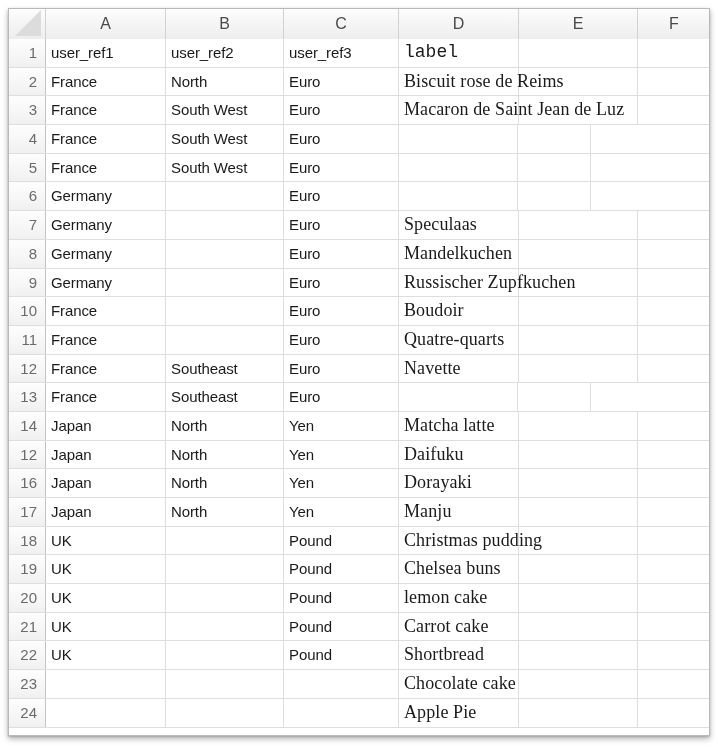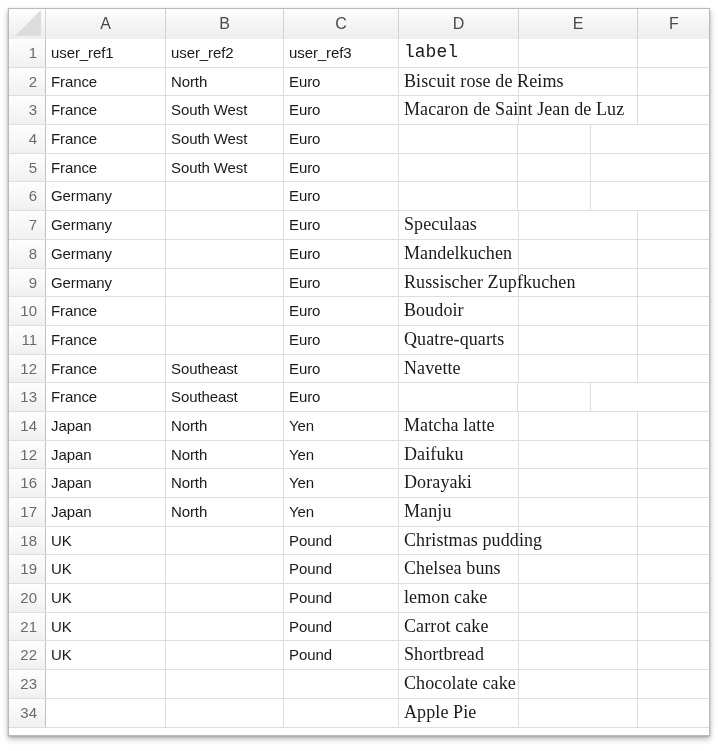--- a/index.html
+++ b/index.html
@@ -352,21 +352,21 @@
         <div class="grid-row">
           <div class="row-head">23</div>
           <div class="cell sans cw-a"></div>
           <div class="cell sans cw-b"></div>
           <div class="cell sans cw-c"></div>
           <div class="cell serif cw-d">Chocolate cake</div>
           <div class="cell cw-e"></div>
           <div class="cell cw-f"></div>
         </div>
         <div class="grid-row">
-          <div class="row-head">34</div>
+          <div class="row-head">24</div>
           <div class="cell sans cw-a"></div>
           <div class="cell sans cw-b"></div>
           <div class="cell sans cw-c"></div>
           <div class="cell serif cw-d">Apple Pie</div>
           <div class="cell cw-e"></div>
           <div class="cell cw-f"></div>
         </div>
       </div>
   </div>
 </div>

